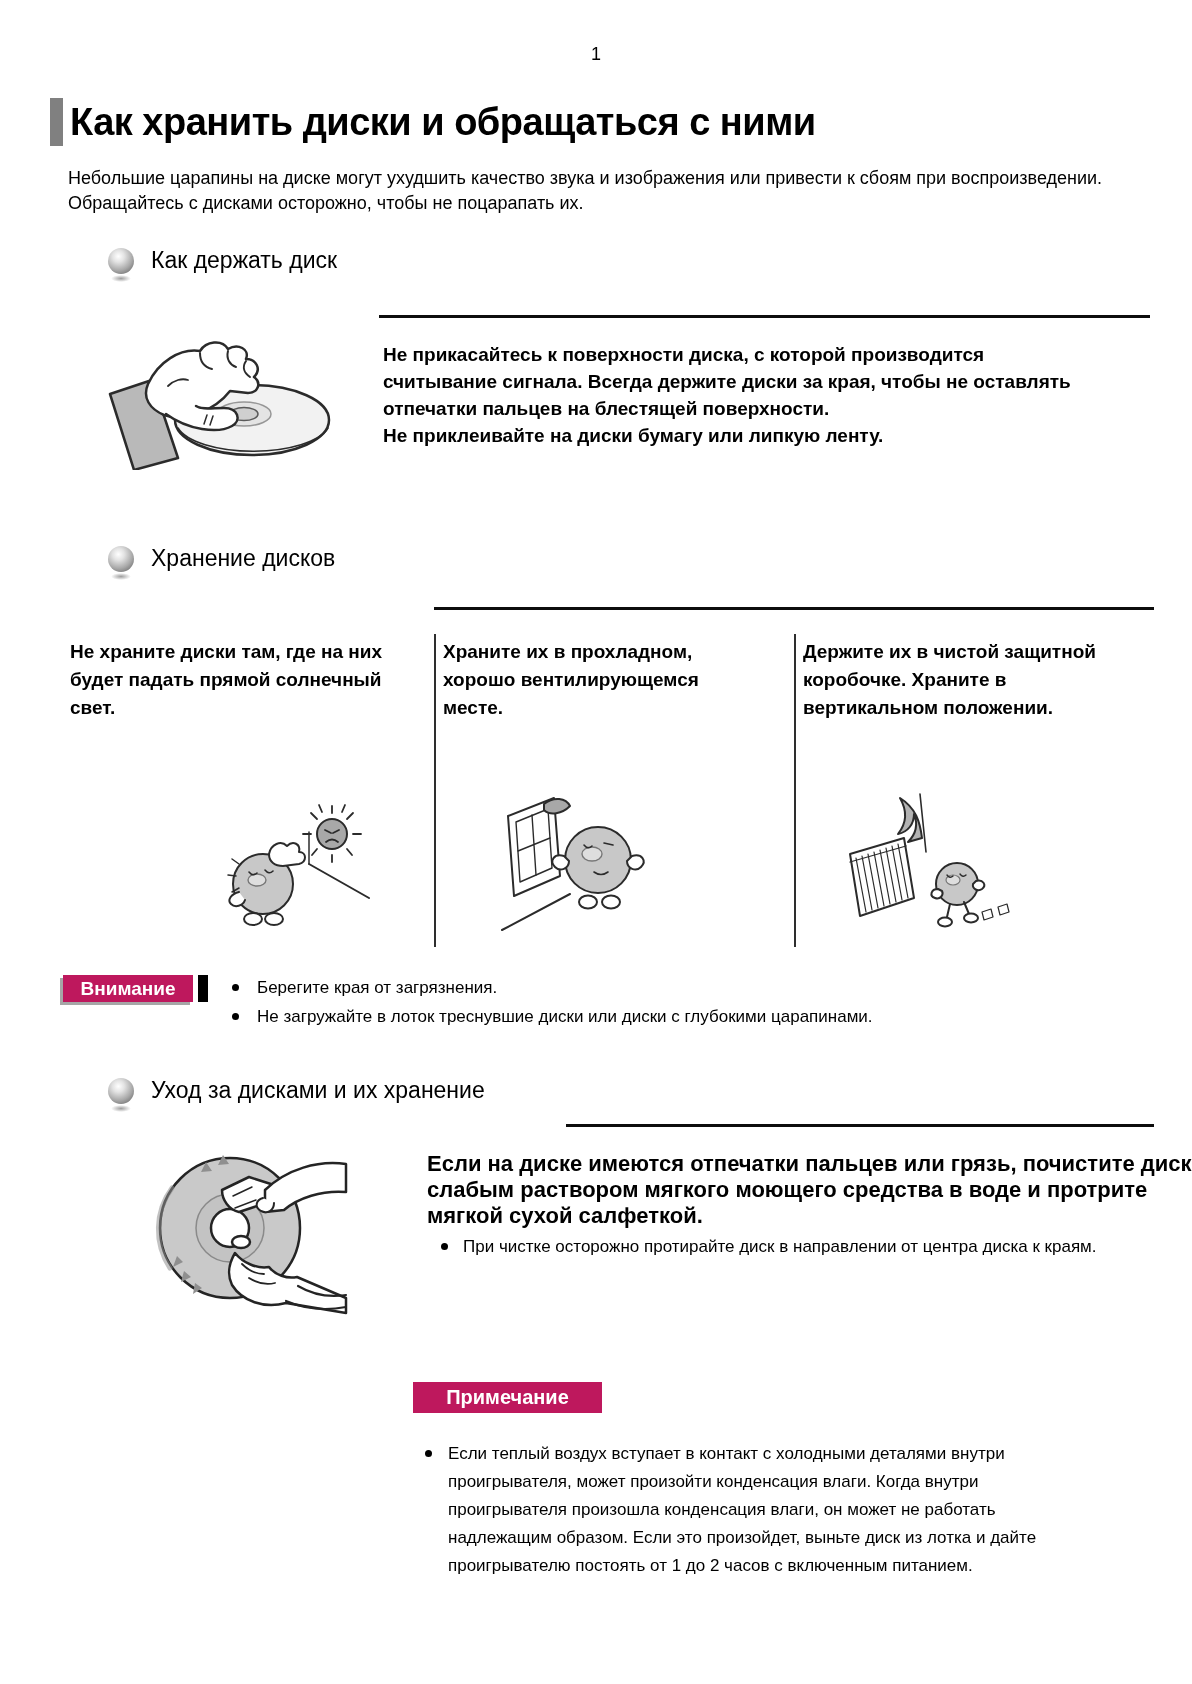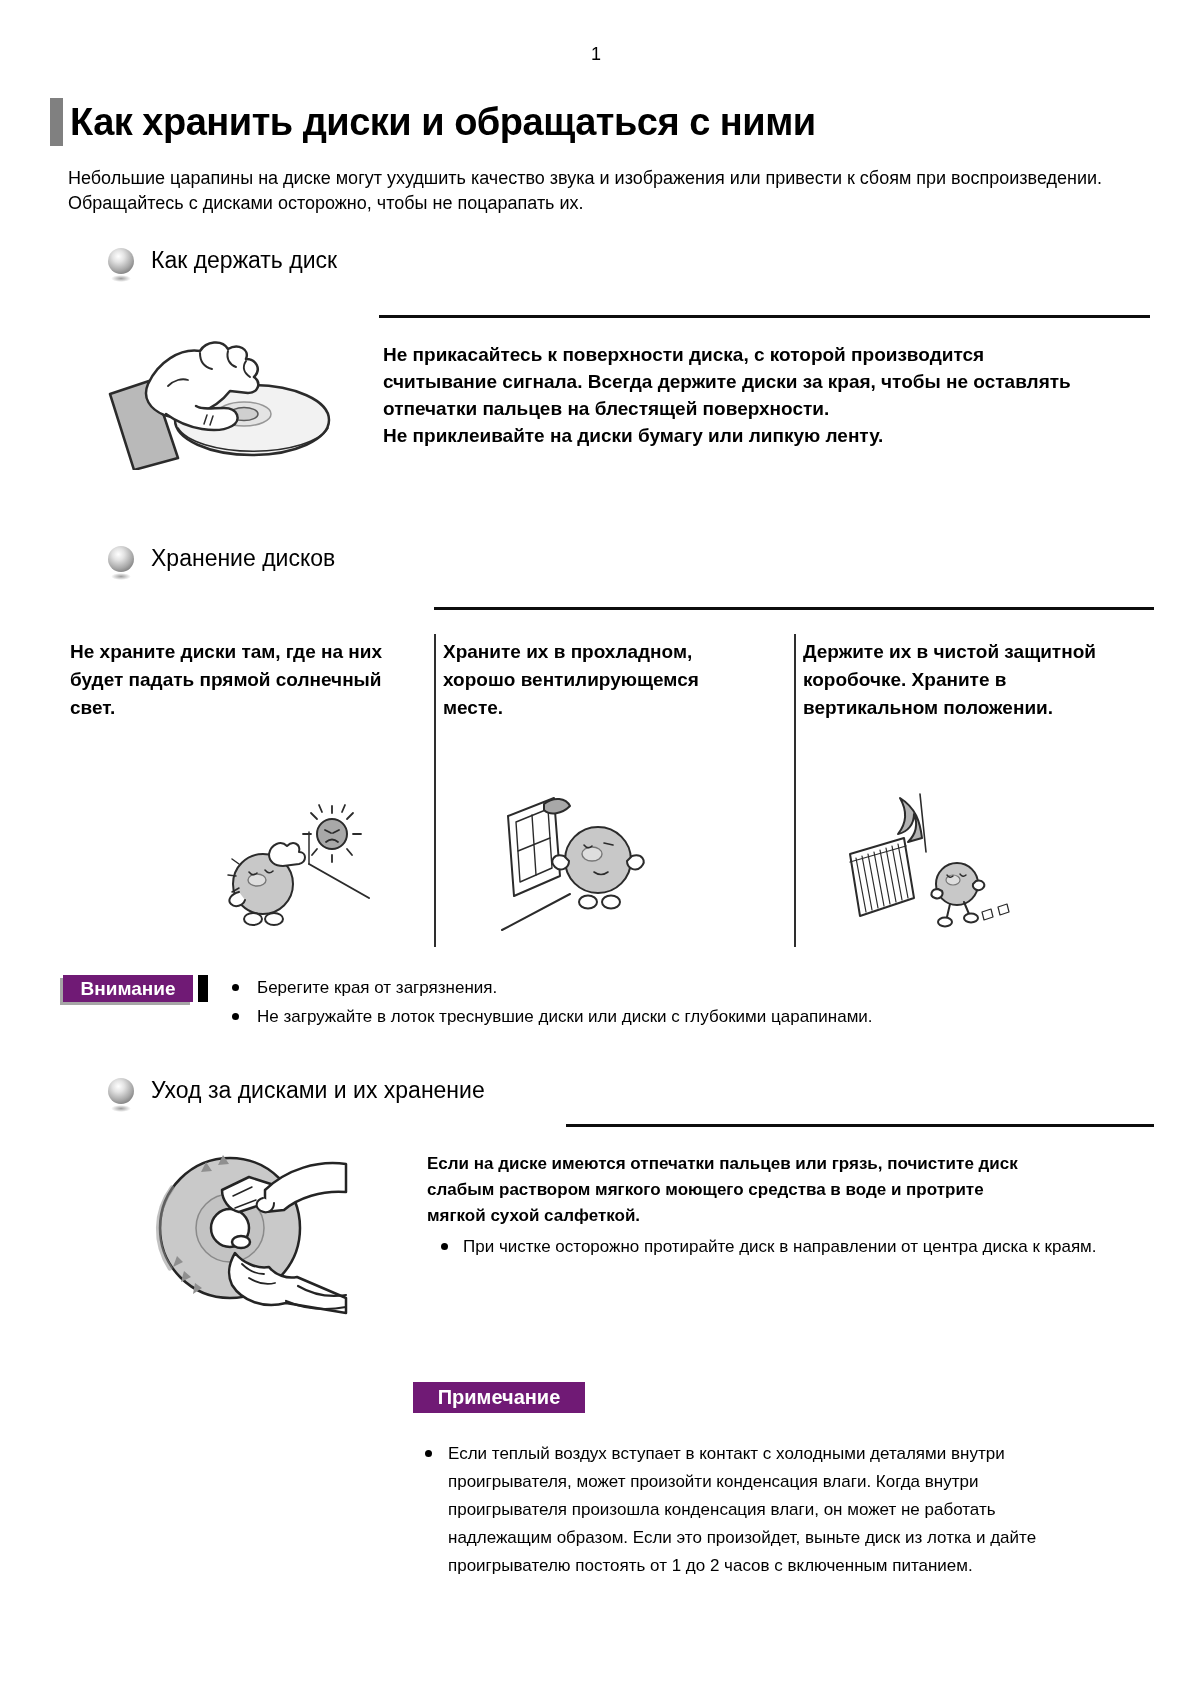--- a/index.html
+++ b/index.html
@@ -42,41 +42,41 @@
     display:grid; grid-template-columns:371px 360px 361px;
   }
   .col { position:relative; padding:4px 6px 0 7px; box-sizing:border-box; }
   .col.divided { border-left:2px solid #2e2e2e; }
   .col-text { font-size:19px; font-weight:bold; line-height:28px; }
   .col-text div { white-space:nowrap; }
   .col svg { position:absolute; }
 
   .caution-row { top:975px; left:63px; display:flex; align-items:flex-start; }
   .label-box {
-    background:#701a75; color:#fff; font-weight:bold;
+    background:#be185d; color:#fff; font-weight:bold;
     display:flex; align-items:center; justify-content:center;
   }
   .caution-label-box { width:130px; height:27px; font-size:19px; box-shadow:-3px 3px 0 #a6a6a6; }
   .caution-tab { width:10px; height:27px; background:#000; margin-left:5px; }
   .bullet-list { list-style:none; margin:0; padding:0; }
   .bullet-list li { display:flex; align-items:flex-start; }
   .dot { width:7px; height:7px; border-radius:50%; background:#000; flex:none; }
   .caution-list { margin-left:24px; margin-top:3px; }
   .caution-list li + li { margin-top:10px;justify-content:space-between; }
   .caution-list .dot { margin:6px 18px 0 0; }
   .caution-list .b-text { font-size:17px; line-height:19px; white-space:nowrap; }
 
   .care-block { top:1151px; left:427px; width:720px; }
-  .care-bold { font-size:17px; line-height:26px; font-weight:bold; }
+  .care-bold { font-size:22px; line-height:26px; font-weight:bold; }
   .care-bold div { white-space:nowrap; }
   .care-list { margin-top:8px; margin-left:14px; }
   .care-list .dot { margin:6px 15px 0 0; }
   .care-list .b-text { font-size:17px; line-height:20px; white-space:nowrap; }
 
-  .note-label-box { top:1382px; left:413px; width:172px; height:31px; font-size:20px; }
+  .note-label-box { top:1382px; left:413px; width:189px; height:31px; font-size:20px; }
   .note-list { top:1440px; left:414px; width:640px; }
   .note-list .dot { margin:10px 16px 0 11px; }
   .note-lines { font-size:17px; line-height:28px; }
   .note-lines div { white-space:nowrap; }
 
   svg { display:block; }
 </style>
 </head>
 <body>
 

